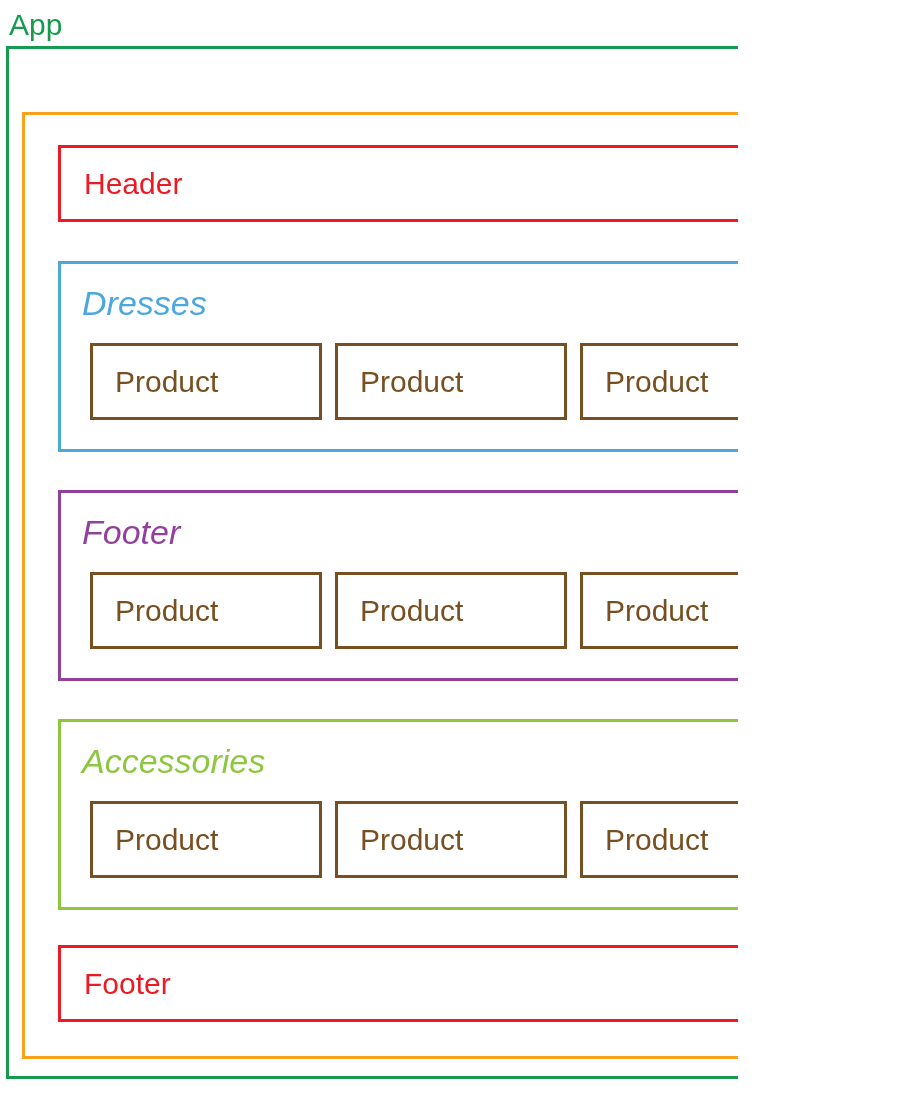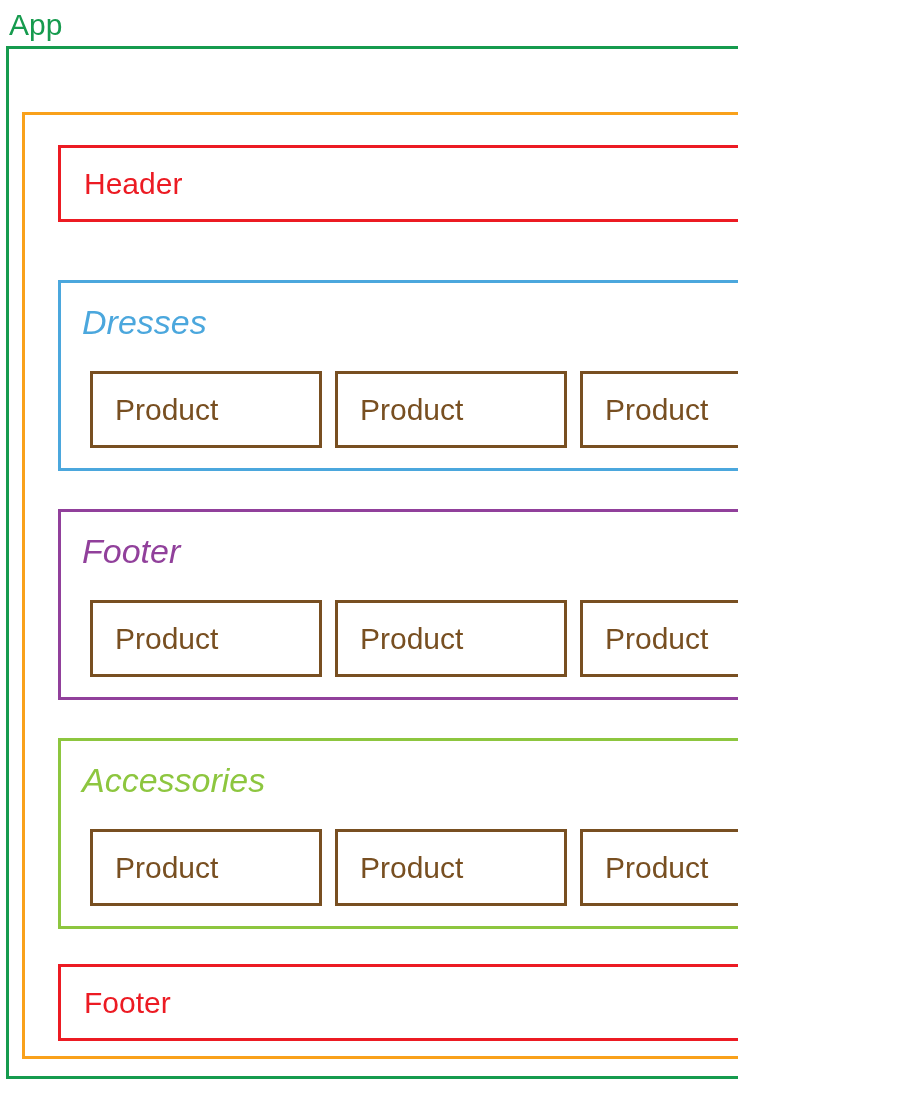--- a/index.html
+++ b/index.html
@@ -54,21 +54,21 @@
   .bar-box {
     height: 77px;
     border: 3px solid var(--header-red, #EC1B23);
     box-sizing: border-box;
     display: flex;
     align-items: center;
     padding-left: 23px;
     font-size: 30px;
     color: var(--header-red, #EC1B23);
   }
-  .header-box { margin-bottom: 58px; }
+  .header-box { margin-bottom: 39px; }
   .section-box {
     height: 191px;
     border-width: 3px;
     border-style: solid;
     box-sizing: border-box;
     padding: 22px 0 0 21px;
     margin-bottom: 38px;
   }
   .section-dresses {
     border-color: var(--dresses-blue, #4BA7DD);
@@ -82,21 +82,21 @@
     border-color: var(--accessories-lime, #8DC63F);
     color: var(--accessories-lime, #8DC63F);
     margin-bottom: 35px;
   }
   .section-label {
     font-size: 34px;
     line-height: 34px;
     font-style: italic;
   }
   .product-row {
-    margin-top: 32px;
+    margin-top: 23px;
     display: flex;
     gap: 13px;
     padding-left: 8px;
   }
   .product-box {
     width: 232px;
     height: 77px;
     border: 3px solid var(--product-brown, #784F21);
     box-sizing: border-box;
     display: flex;

